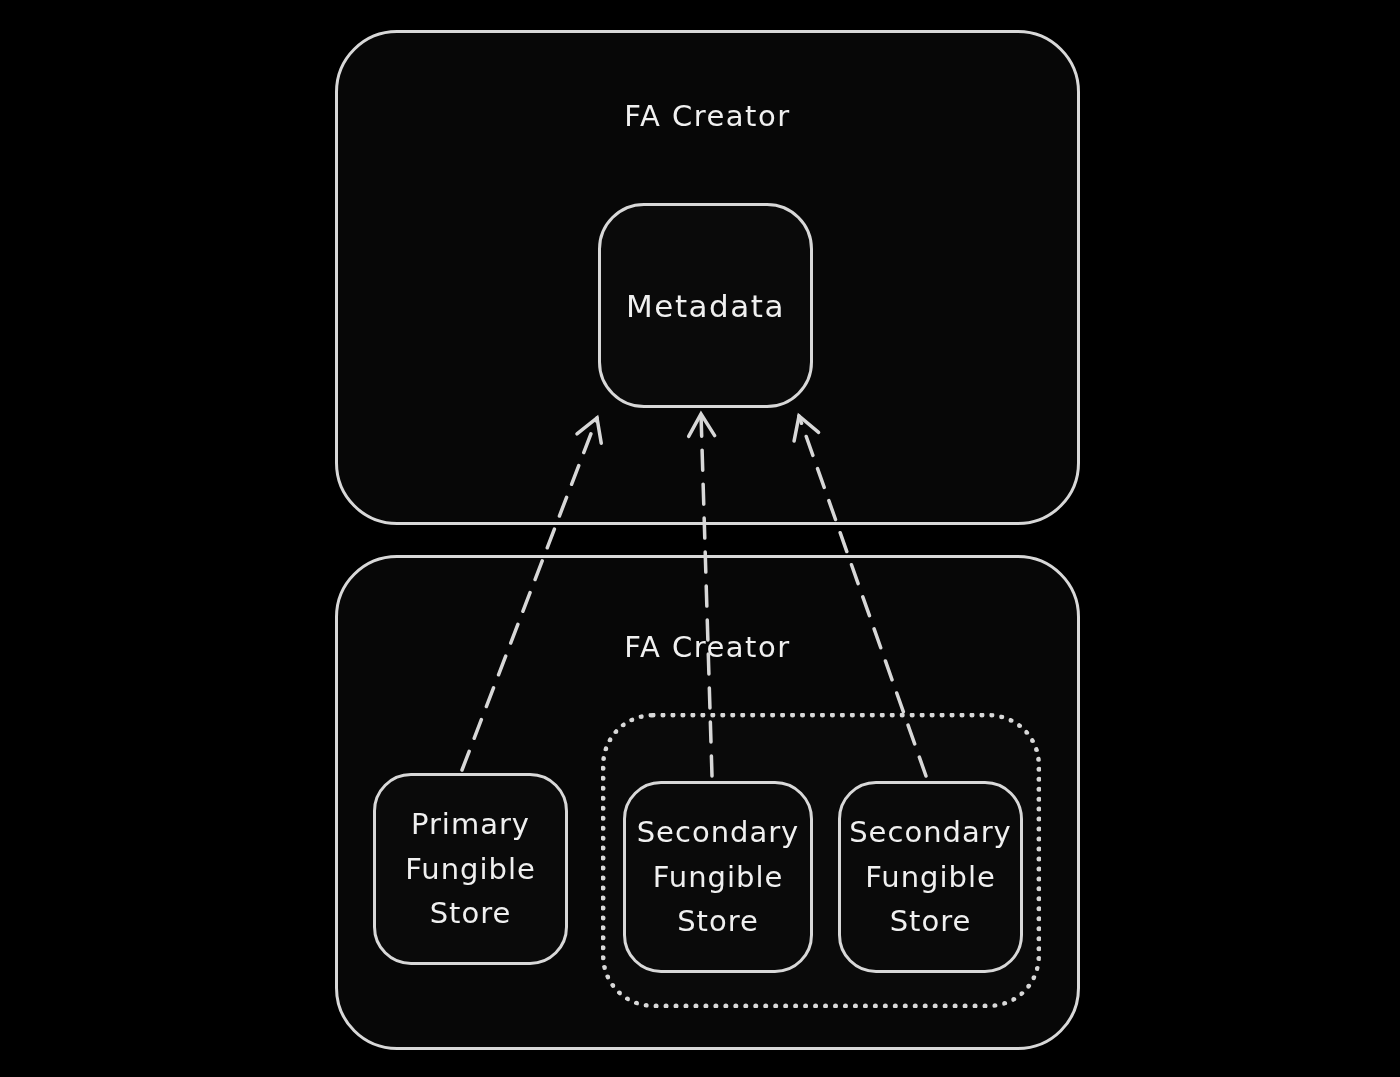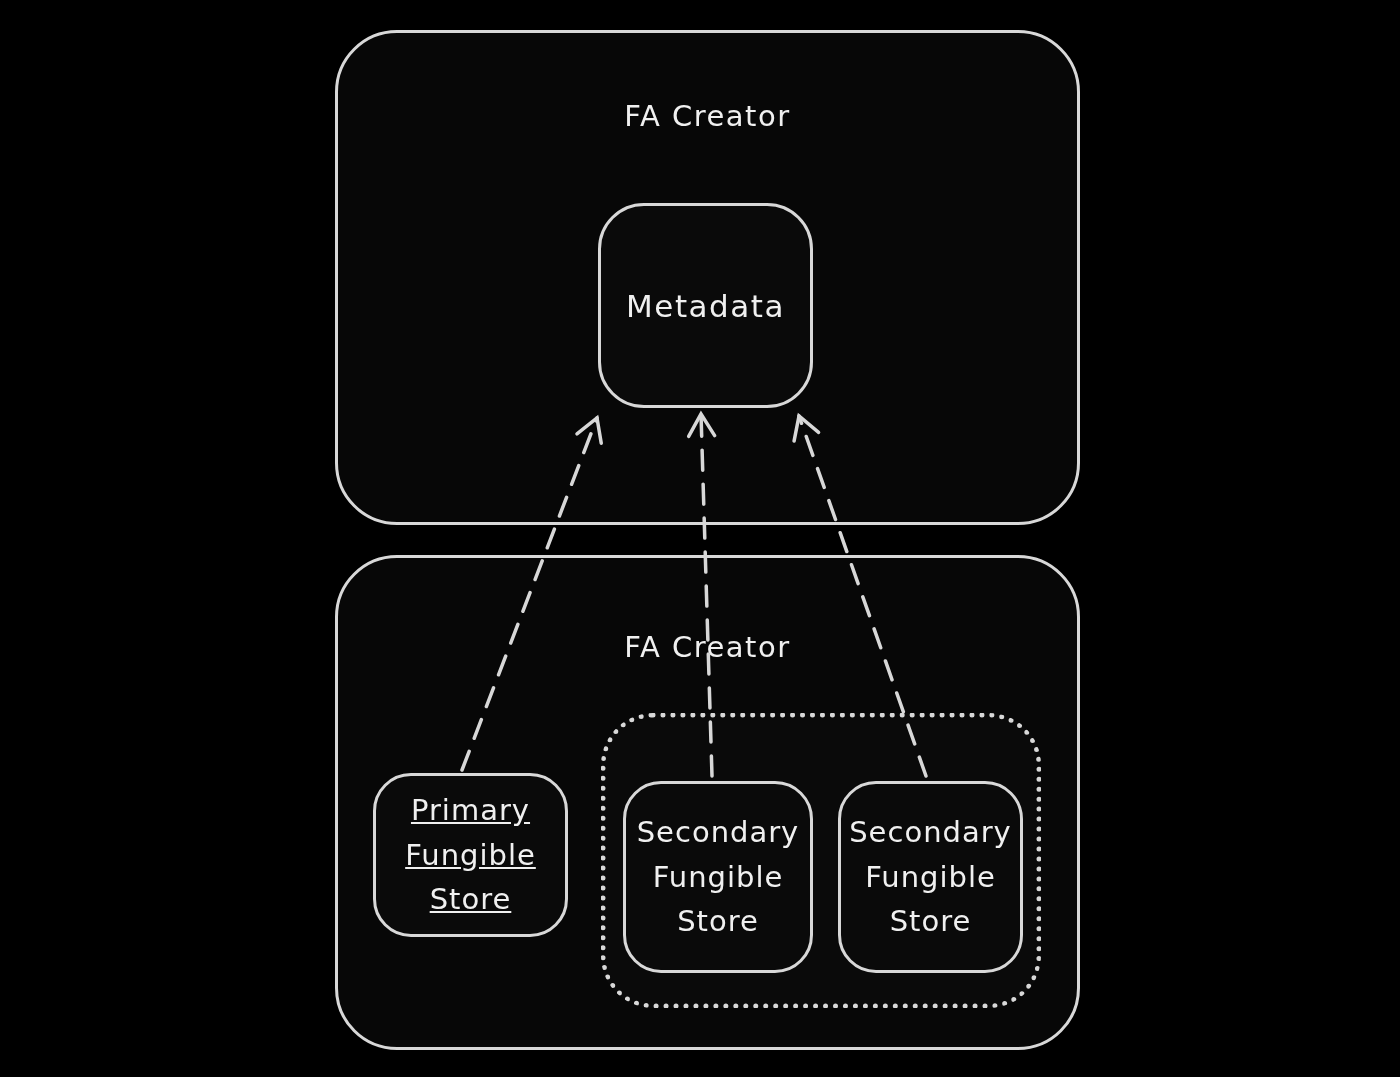--- a/index.html
+++ b/index.html
@@ -63,21 +63,21 @@
     border-radius: 38px;
     font-size: 29px;
   }
   .store-label {
     white-space: pre-line;
     line-height: 1.55;
     letter-spacing: 1px;
   }
   .primary {
     left: 35px; top: 215px;
-    width: 195px; height: 164px; text-decoration: underline;
+    width: 195px; height: 192px;
   }
   .optional-group {
     position: absolute;
     left: 263px; top: 155px;
     width: 440px; height: 295px;
     border: 5px dotted var(--stroke);
     border-radius: 52px;
     background: #0a0a0a;
   }
   .optional-title {

